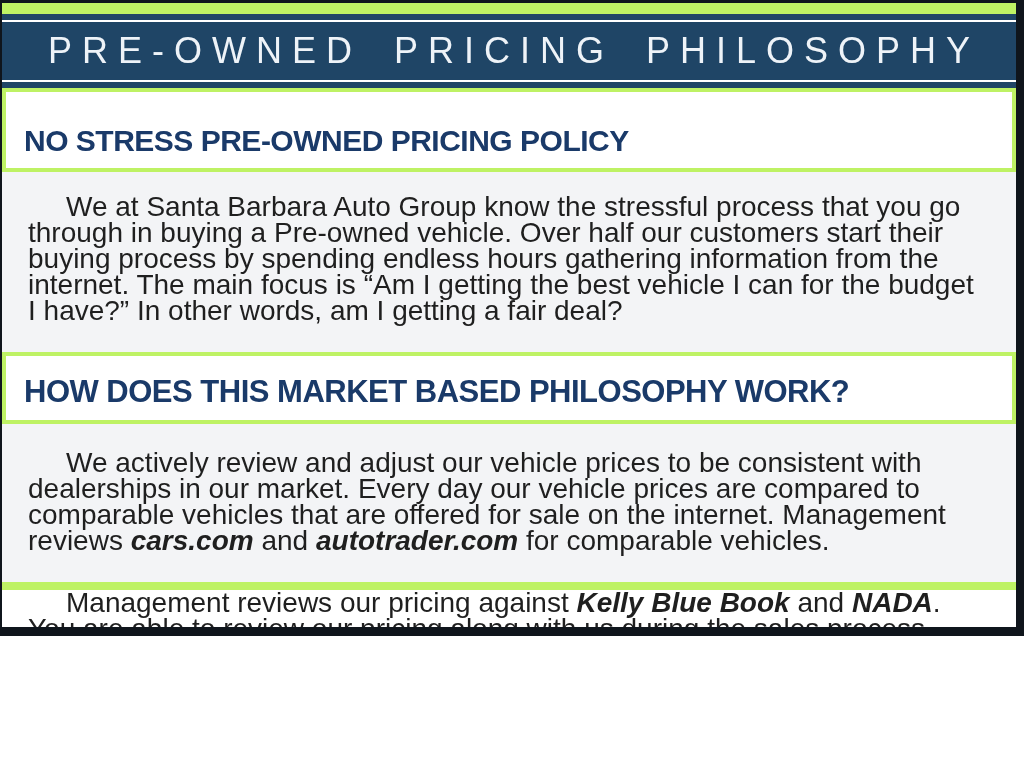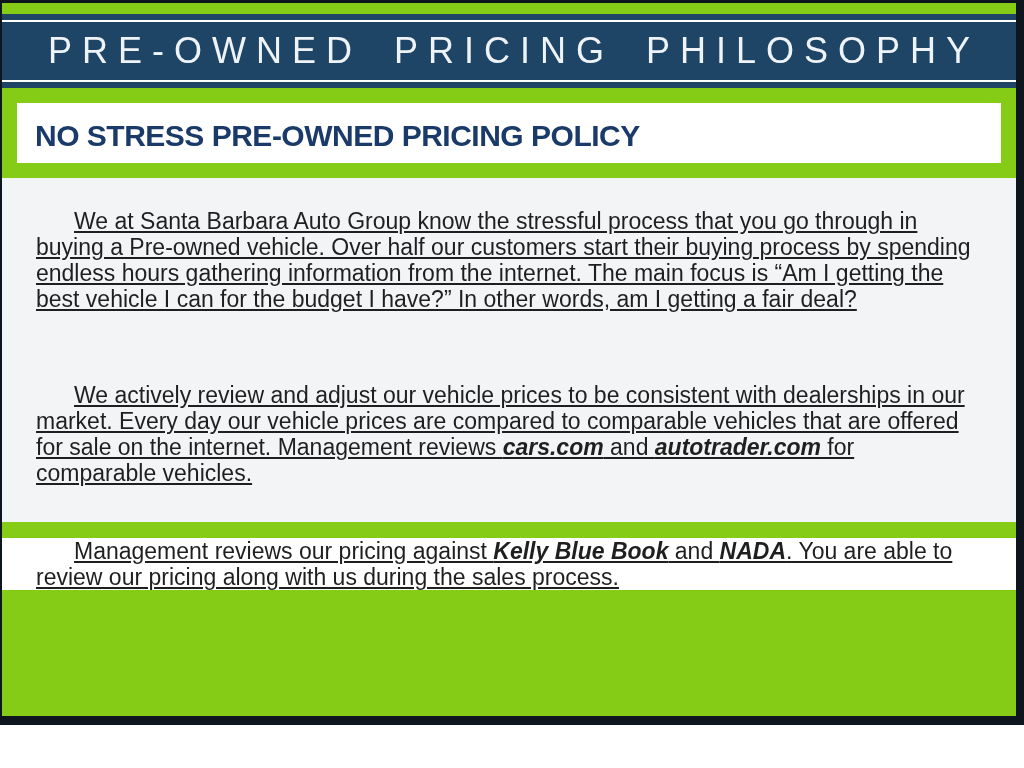--- a/index.html
+++ b/index.html
@@ -1,22 +1,22 @@
 <!DOCTYPE html>
 <html style="--navy_band: #1f4566; --banner_text: #eef3f8; --rule_white: #ffffff; --heading_navy: #1a3a69; --text: #1f1f1f; --band_bg: #f3f4f6; --border_dark: #0f151c;"><head>
 <meta charset="utf-8">
 <style>
   html, body { margin: 0; padding: 0; background: #ffffff; }
   * { box-sizing: border-box; }
 
   .page {
     position: relative;
     width: 1024px;
-    height: 725px;
-    background: #84cc16;
+    height: 636px;
+    background: #bef264;
     font-family: "Liberation Sans", sans-serif;
     color: var(--text, #1f1f1f);
     border-top: 3px solid var(--border_dark, #0d1218);
     border-left: 2px solid var(--border_dark, #0d1218);
     border-right: 8px solid var(--border_dark, #0d1218);
     border-bottom: 9px solid var(--border_dark, #0d1218);
     overflow: hidden;
   }
 
   .banner {
@@ -37,42 +37,41 @@
     font-size: 36px;
     font-weight: 400;
     color: var(--banner_text, #eef3f8);
     letter-spacing: 10px;
     word-spacing: 12px;
     padding-left: 10px;
     white-space: nowrap;
   }
 
   .heading {
-    margin: 15px;
-    padding: 16px 22px 10px 18px;
+    margin: 4px;
+    padding: 32px 22px 10px 18px;
     font-weight: bold;
     color: var(--heading_navy, #1a3a69);
     letter-spacing: -0.5px;
     background: #ffffff;
   }
   .heading-1 { font-size: 30px; }
   .heading-2 { font-size: 31px; padding-top: 18px; }
 
   .para-band { background: var(--band_bg, #f3f4f6); }
   .para-band-a { padding: 14px 22px 20px 18px; }
   .para-band-b { padding: 18px 22px 20px 18px; }
   .para-plain  { padding: 0 22px 0 18px; background: #ffffff; }
 
   p.body-para {
-    margin: 16px;
-    font-size: 23px;
+    margin: 8px;
+    font-size: 28px;
     line-height: 26px;
     text-indent: 38px;
     color: var(--text, #1f1f1f);
-    text-decoration: underline;
   }
   .para-gap { margin-top: 17px; }
   .para-gap-lg { margin-top: 20px; }
 
   .seg-bold { font-weight: bold; }
   .seg-bold-italic { font-weight: bold; font-style: italic; }
 </style>
 </head>
 <body>
 
@@ -83,20 +82,21 @@
       <h1 class="banner-title">PRE-OWNED PRICING PHILOSOPHY</h1>
     </div>
   </div>
 
   <h2 class="heading heading-1">NO STRESS PRE-OWNED PRICING POLICY</h2>
 
   <div class="para-band para-band-a">
     <p class="body-para"><span>We at Santa Barbara Auto Group know the stressful process that you go through in buying a Pre-owned vehicle. Over half our customers start their buying process by spending endless hours gathering information from the internet. The main focus is “Am I getting the best vehicle I can for the budget I have?” In other words, am I getting a fair deal?</span></p>
   </div>
 
+  <h2 class="heading heading-2">HOW DOES THIS MARKET BASED PHILOSOPHY WORK?</h2>
 
   <div class="para-band para-band-b">
     <p class="body-para"><span>We actively review and adjust our vehicle prices to be consistent with dealerships in our market. Every day our vehicle prices are compared to comparable vehicles that are offered for sale on the internet. Management reviews </span><span class="seg-bold-italic">cars.com</span><span> and </span><span class="seg-bold-italic">autotrader.com</span><span> for comparable vehicles.</span></p>
   </div>
 
   <div class="para-plain">
     <p class="body-para para-gap-lg"><span>Management reviews our pricing against </span><span class="seg-bold-italic">Kelly Blue Book</span><span> and </span><span class="seg-bold-italic">NADA</span><span>. You are able to review our pricing along with us during the sales process.</span></p>
   </div>
 
 </div>

